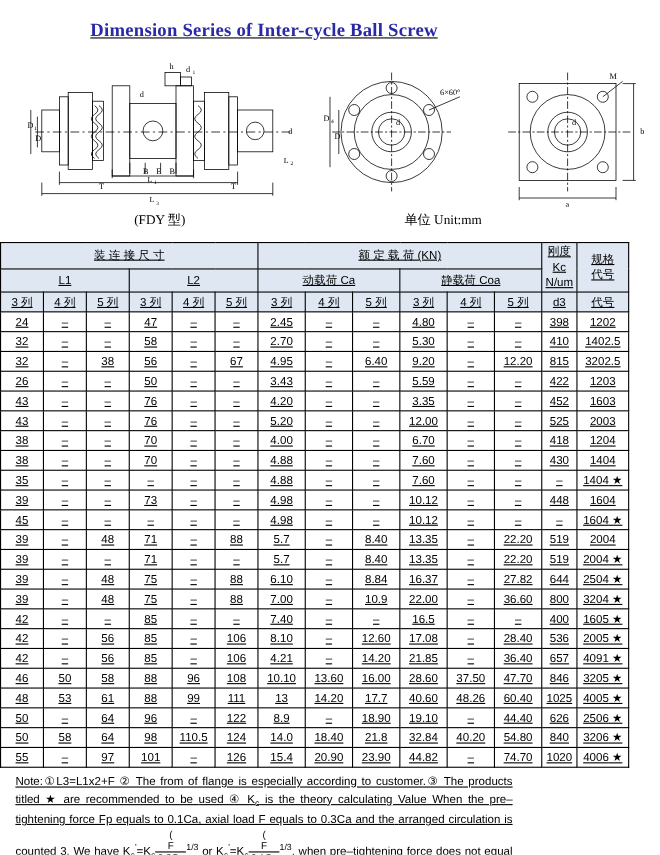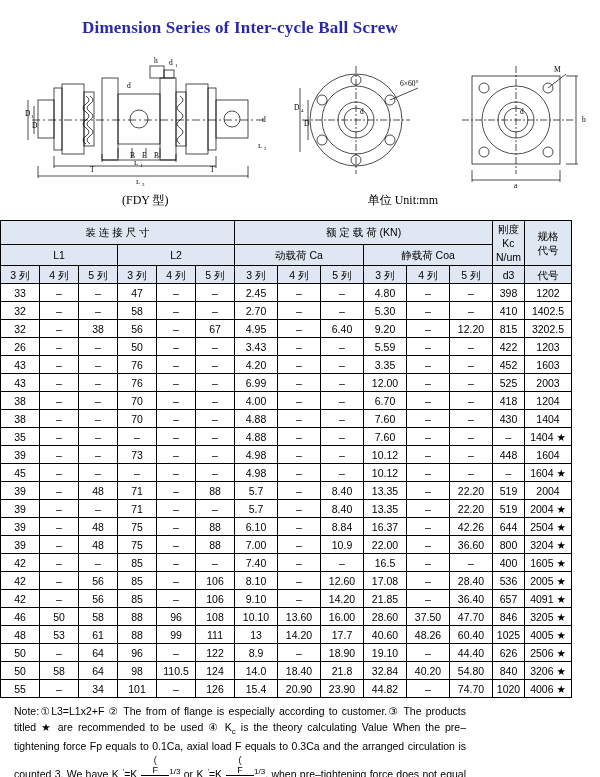--- a/index.html
+++ b/index.html
@@ -12,20 +12,21 @@
     background: #ffffff;
     font-family: "Liberation Serif", serif;
     color: #000;
     overflow: hidden;
   }
   .page {
     position: relative;
     width: 480px;
     height: 777px;
     box-sizing: border-box;
+    text-decoration: underline;
   }
   .title {
     text-align: center;
     color: #2a2aa8;
     font-family: "Liberation Serif", serif;
     font-weight: bold;
     font-size: 17px;
     padding-top: 18px;
     padding-bottom: 6px;
     letter-spacing: 0.2px;
@@ -295,21 +296,21 @@
         <th class="cw-kn">5 列</th>
         <th class="cw-kn">3 列</th>
         <th class="cw-kn">4 列</th>
         <th class="cw-kn">5 列</th>
         <th>d3</th>
         <th class="cw-last">代号</th>
       </tr>
     </thead>
     <tbody id="spec-body">
         <tr>
-          <td class="cw-small">33</td>
+          <td class="cw-small">24</td>
           <td class="cw-small">–</td>
           <td class="cw-small">–</td>
           <td class="cw-small">47</td>
           <td class="cw-small">–</td>
           <td class="cw-small">–</td>
           <td class="cw-kn">2.45</td>
           <td class="cw-kn">–</td>
           <td class="cw-kn">–</td>
           <td class="cw-kn">4.80</td>
           <td class="cw-kn">–</td>
@@ -381,21 +382,21 @@
           <td>452</td>
           <td class="cw-last">1603</td>
         </tr>
         <tr>
           <td class="cw-small">43</td>
           <td class="cw-small">–</td>
           <td class="cw-small">–</td>
           <td class="cw-small">76</td>
           <td class="cw-small">–</td>
           <td class="cw-small">–</td>
-          <td class="cw-kn">6.99</td>
+          <td class="cw-kn">5.20</td>
           <td class="cw-kn">–</td>
           <td class="cw-kn">–</td>
           <td class="cw-kn">12.00</td>
           <td class="cw-kn">–</td>
           <td class="cw-kn">–</td>
           <td>525</td>
           <td class="cw-last">2003</td>
         </tr>
         <tr>
           <td class="cw-small">38</td>
@@ -514,21 +515,21 @@
           <td class="cw-small">–</td>
           <td class="cw-small">48</td>
           <td class="cw-small">75</td>
           <td class="cw-small">–</td>
           <td class="cw-small">88</td>
           <td class="cw-kn">6.10</td>
           <td class="cw-kn">–</td>
           <td class="cw-kn">8.84</td>
           <td class="cw-kn">16.37</td>
           <td class="cw-kn">–</td>
-          <td class="cw-kn">42.26</td>
+          <td class="cw-kn">27.82</td>
           <td>644</td>
           <td class="cw-last star">2504</td>
         </tr>
         <tr>
           <td class="cw-small">39</td>
           <td class="cw-small">–</td>
           <td class="cw-small">48</td>
           <td class="cw-small">75</td>
           <td class="cw-small">–</td>
           <td class="cw-small">88</td>
@@ -573,21 +574,21 @@
           <td>536</td>
           <td class="cw-last star">2005</td>
         </tr>
         <tr>
           <td class="cw-small">42</td>
           <td class="cw-small">–</td>
           <td class="cw-small">56</td>
           <td class="cw-small">85</td>
           <td class="cw-small">–</td>
           <td class="cw-small">106</td>
-          <td class="cw-kn">9.10</td>
+          <td class="cw-kn">4.21</td>
           <td class="cw-kn">–</td>
           <td class="cw-kn">14.20</td>
           <td class="cw-kn">21.85</td>
           <td class="cw-kn">–</td>
           <td class="cw-kn">36.40</td>
           <td>657</td>
           <td class="cw-last star">4091</td>
         </tr>
         <tr>
           <td class="cw-small">46</td>
@@ -649,21 +650,21 @@
           <td class="cw-kn">21.8</td>
           <td class="cw-kn">32.84</td>
           <td class="cw-kn">40.20</td>
           <td class="cw-kn">54.80</td>
           <td>840</td>
           <td class="cw-last star">3206</td>
         </tr>
         <tr>
           <td class="cw-small">55</td>
           <td class="cw-small">–</td>
-          <td class="cw-small">34</td>
+          <td class="cw-small">97</td>
           <td class="cw-small">101</td>
           <td class="cw-small">–</td>
           <td class="cw-small">126</td>
           <td class="cw-kn">15.4</td>
           <td class="cw-kn">20.90</td>
           <td class="cw-kn">23.90</td>
           <td class="cw-kn">44.82</td>
           <td class="cw-kn">–</td>
           <td class="cw-kn">74.70</td>
           <td>1020</td>

